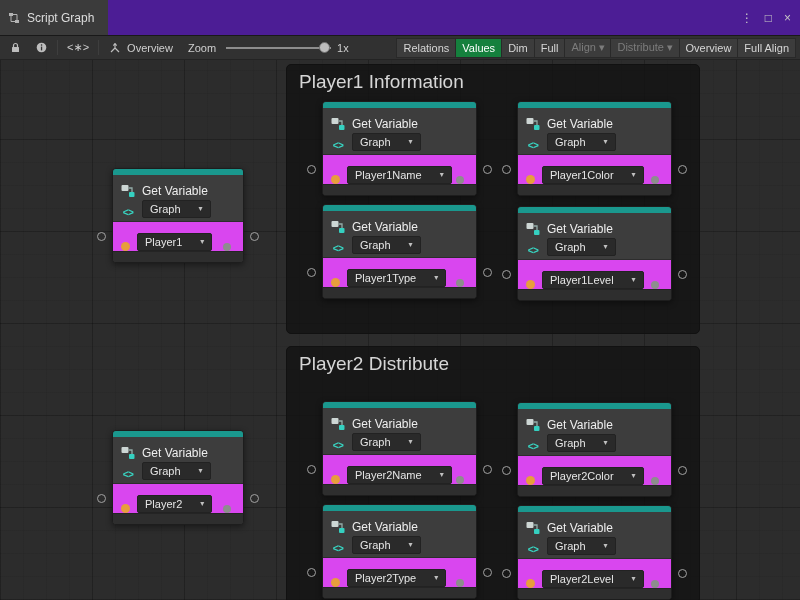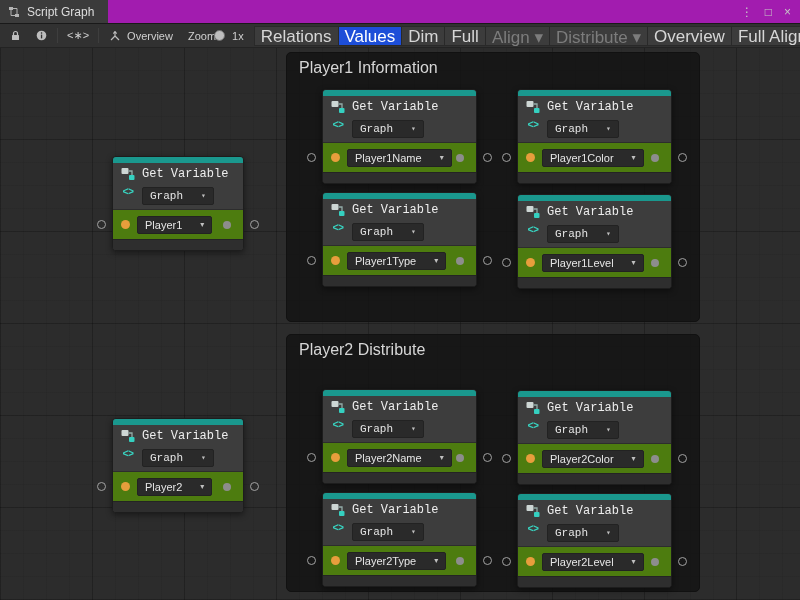--- a/index.html
+++ b/index.html
@@ -6,21 +6,21 @@
   html,body { width:800px; height:600px; overflow:hidden; }
   body {
     font-family:"Liberation Sans", sans-serif;
     background:#2c2c2c;
     user-select:none;
   }
   .window { width:800px; height:600px; display:flex; flex-direction:column; }
 
   
   .tabbar {
-    height:24px; background:#a21caf; border-bottom:1px solid #191919;
+    height:36px; background:#4c1d95; border-bottom:1px solid #191919;
     display:flex; align-items:stretch;
   }
   .tab {
     display:flex; align-items:center; gap:6px;
     background:#3b3b3b; padding:0 14px 0 7px;
     font-size:12px; color:#dddddd;
   }
   .tab-spacer { flex:1; }
   .winctl { display:flex; align-items:center; gap:12px; padding:0 9px; color:#c6c6c6; }
   .winctl span { font-size:12px; line-height:1; cursor:pointer; }
@@ -39,67 +39,67 @@
   .vsep { width:1px; height:15px; background:#242424; border-right:1px solid #3e3e3e; margin:0 2px; }
   .zoom-label { margin:0 4px 0 8px; color:#cfcfcf; }
   .slider { position:relative; width:105px; height:20px; margin:0 4px; cursor:pointer; }
   .slider .track { position:absolute; left:0; right:0; top:9px; height:2px; background:#8d8d8d; }
   .slider .handle { position:absolute; right:1px; top:4px; width:11px; height:11px; border-radius:50%; background:#bdbdbd; border:1px solid #6e6e6e; }
   .zoom-value { margin-right:6px; color:#cfcfcf; }
   .spacer { flex:1; }
   .cluster { display:flex; height:20px; margin-right:1px; }
   .tgl {
     background:#3c3c3c; border:1px solid #292929; border-left:none;
-    color:#d6d6d6; font-family:inherit; font-size:17px; padding:0 6px;
+    color:#d6d6d6; font-family:inherit; font-size:11px; padding:0 6px;
     cursor:pointer; white-space:nowrap;
   }
   .tgl:first-child { border-left:1px solid #292929; }
-  .tgl.active { background:#1d4ed8; color:#ffffff; }
+  .tgl.active { background:#15803d; color:#ffffff; }
   .tgl.disabled { color:#7c7c7c; cursor:default; }
 
   
   .canvas {
     position:relative; flex:1; overflow:hidden;
     background-color:#2c2c2c;
     background-image:
       repeating-linear-gradient(0deg,  rgba(0,0,0,0.20) 0 1px, transparent 1px 92px),
       repeating-linear-gradient(90deg, rgba(0,0,0,0.20) 0 1px, transparent 1px 92px),
       repeating-linear-gradient(0deg,  rgba(0,0,0,0.06) 0 1px, transparent 1px 23px),
       repeating-linear-gradient(90deg, rgba(0,0,0,0.06) 0 1px, transparent 1px 23px);
   }
 
   
   .group {
     position:absolute; background:rgba(18,18,18,0.82);
     border:1px solid #111111; border-radius:5px;
   }
-  .group-title { padding:6px 12px; font-size:16px; color:#d6d6d6; }
+  .group-title { padding:6px 12px; font-size:19px; color:#d6d6d6; }
 
   
   .node {
     position:absolute; background:#3d3d3d;
     border:1px solid #1d1d1d; border-radius:4px;
     box-shadow:0 2px 6px rgba(0,0,0,0.45);
   }
   .ribbon { height:6px; background:#1a988e; border-radius:3px 3px 0 0; }
   .nhead { padding:4px 8px 3px 8px; }
-  .nrow { display:flex; align-items:flex-start; gap:7px; height:19px;font-family:Liberation Mono, monospace; }
+  .nrow { display:flex; align-items:flex-end; gap:7px; height:19px; }
   .nrow + .nrow { margin-top:1px; }
   .nicon { width:14px; display:flex; justify-content:center; align-items:center; }
   .nicon.code { color:#38d6c3; font-weight:700; font-size:10px; letter-spacing:-0.5px; }
   .ntitle { font-size:12px; color:#eeeeee; white-space:nowrap; }
   .dd {
     display:inline-flex; align-items:center; gap:18px;
     background:#2a2a2a; border:1px solid #222222; border-radius:2px;
     padding:2px 7px; font-size:11px; color:#e6e6e6; cursor:pointer; white-space:nowrap;
   }
   .caret { font-size:8px; color:#c0c0c0; line-height:1; }
   .portrow {
-    display:flex; align-items:center; height:30px;
-    padding:0 12px 0 8px; background:#4d7c0f; border-top:1px solid #2d2d2d;
+    display:flex; align-items:flex-end; height:30px;
+    padding:0 12px 0 8px; background:#d946ef; border-top:1px solid #2d2d2d;
   }
   .vdd { margin-left:7px; }
   .dot { flex:0 0 auto; border-radius:50%; }
   .dot.orange { width:9px; height:9px; background:#e79e3c; }
   .dot.gray { width:8px; height:8px; background:#8d8d8d; margin-left:auto; }
   .nfooter { height:11px; background:#2e2e2e; border-top:1px solid #242424; border-radius:0 0 3px 3px; }
   .ring {
     position:absolute; width:9px; height:9px; border-radius:50%;
     border:1px solid #a2a2a2; background:transparent; top:63px; cursor:pointer;
   }

